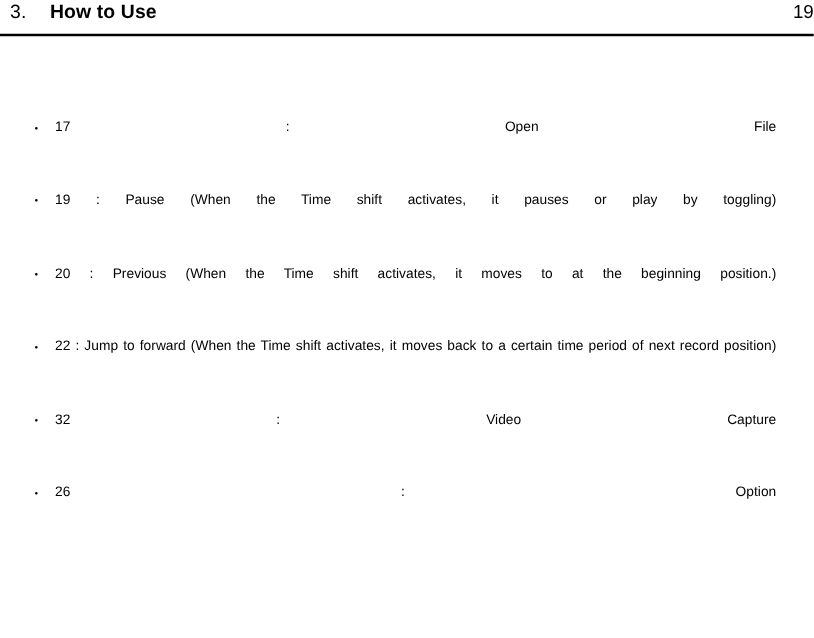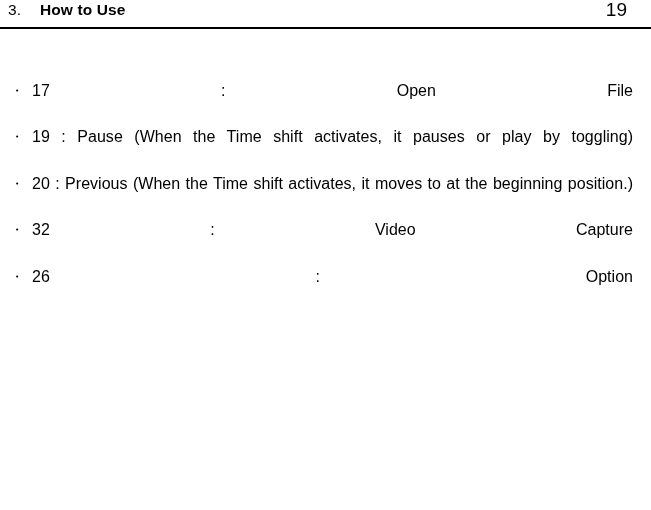--- a/index.html
+++ b/index.html
@@ -44,23 +44,23 @@
     position: absolute;
     left: 40px;
     top: 0px;
     font-size: 15.5px;
     line-height: 20px;
     letter-spacing: 0.1px;
     font-weight: bold;
   }
   .header-page {
     position: absolute;
-    right: 24px;
+    right: 0;
     top: 0px;
-    font-size: 19px;
+    font-size: 15px;
     line-height: 20px;
     text-align: left;
   }
   .header-rule {
     position: absolute;
     left: 0px;
     top: 27px;
     width: 651px;
     height: 2px;
     background: #000000;
@@ -73,23 +73,23 @@
     top: 76px;
     width: 651px;
   }
   ul.bullet-list {
     list-style: none;
     margin: 0;
     padding: 0;
   }
   li.bullet-item {
     position: relative;
-    margin: 4px;
+    margin: 16px;
     padding: 0 14px 0 28px;
-    font-size: 16px;
+    font-size: 11px;
     line-height: 21.2px;
     text-align: justify;
     text-justify: inter-word;
     letter-spacing: 0.02px;
   }
   li.bullet-item::before {
     content: "\30FB";
     position: absolute;
     left: 4px;
     top: 0;
@@ -116,18 +116,19 @@
     <span class="header-title">How to Use</span>
     <span class="header-page">19</span>
   </div>
   <div class="header-rule"></div>
 
   <div class="content">
     <ul class="bullet-list">
         <li class="bullet-item"><span>17 : Open File</span><span class="just-fill"></span></li>
         <li class="bullet-item"><span>19 : Pause (When the Time shift activates, it pauses or play by toggling)</span><span class="just-fill"></span></li>
         <li class="bullet-item"><span>20 : Previous (When the Time shift activates, it moves to at the beginning position.)</span><span class="just-fill"></span></li>
+        <li class="bullet-item"><span>22 : Jump to forward (When the Time shift activates, it moves back to a certain time period of next record position)</span><span class="just-fill"></span></li>
         <li class="bullet-item"><span>32 : Video Capture</span><span class="just-fill"></span></li>
         <li class="bullet-item"><span>26 : Option</span><span class="just-fill"></span></li>
       </ul>
   </div>
 
 </div>
 
 </body></html>

